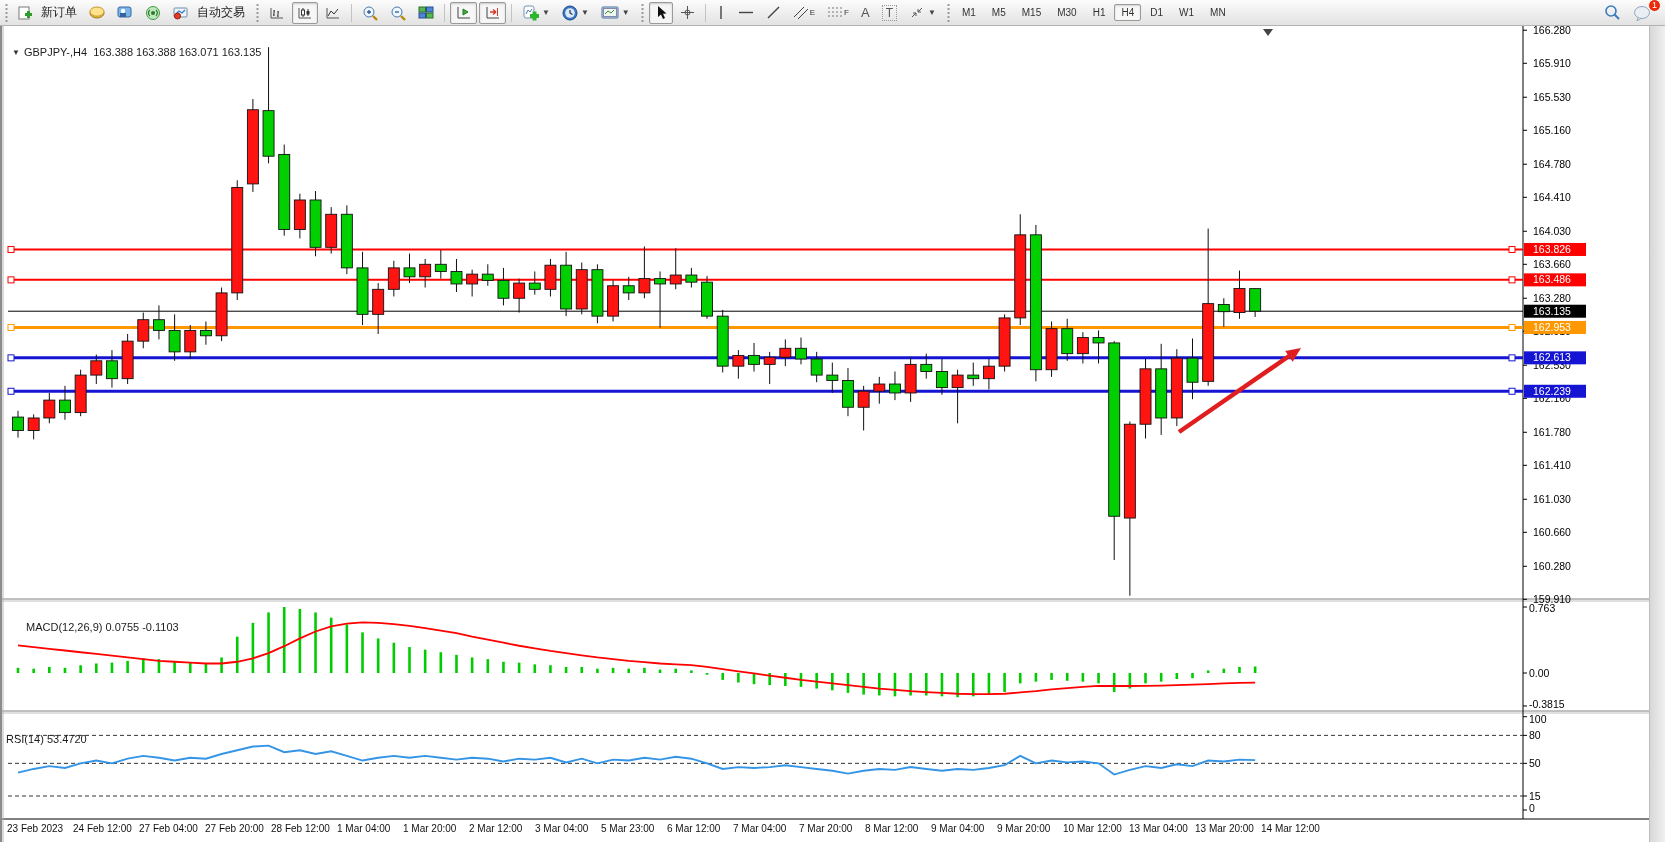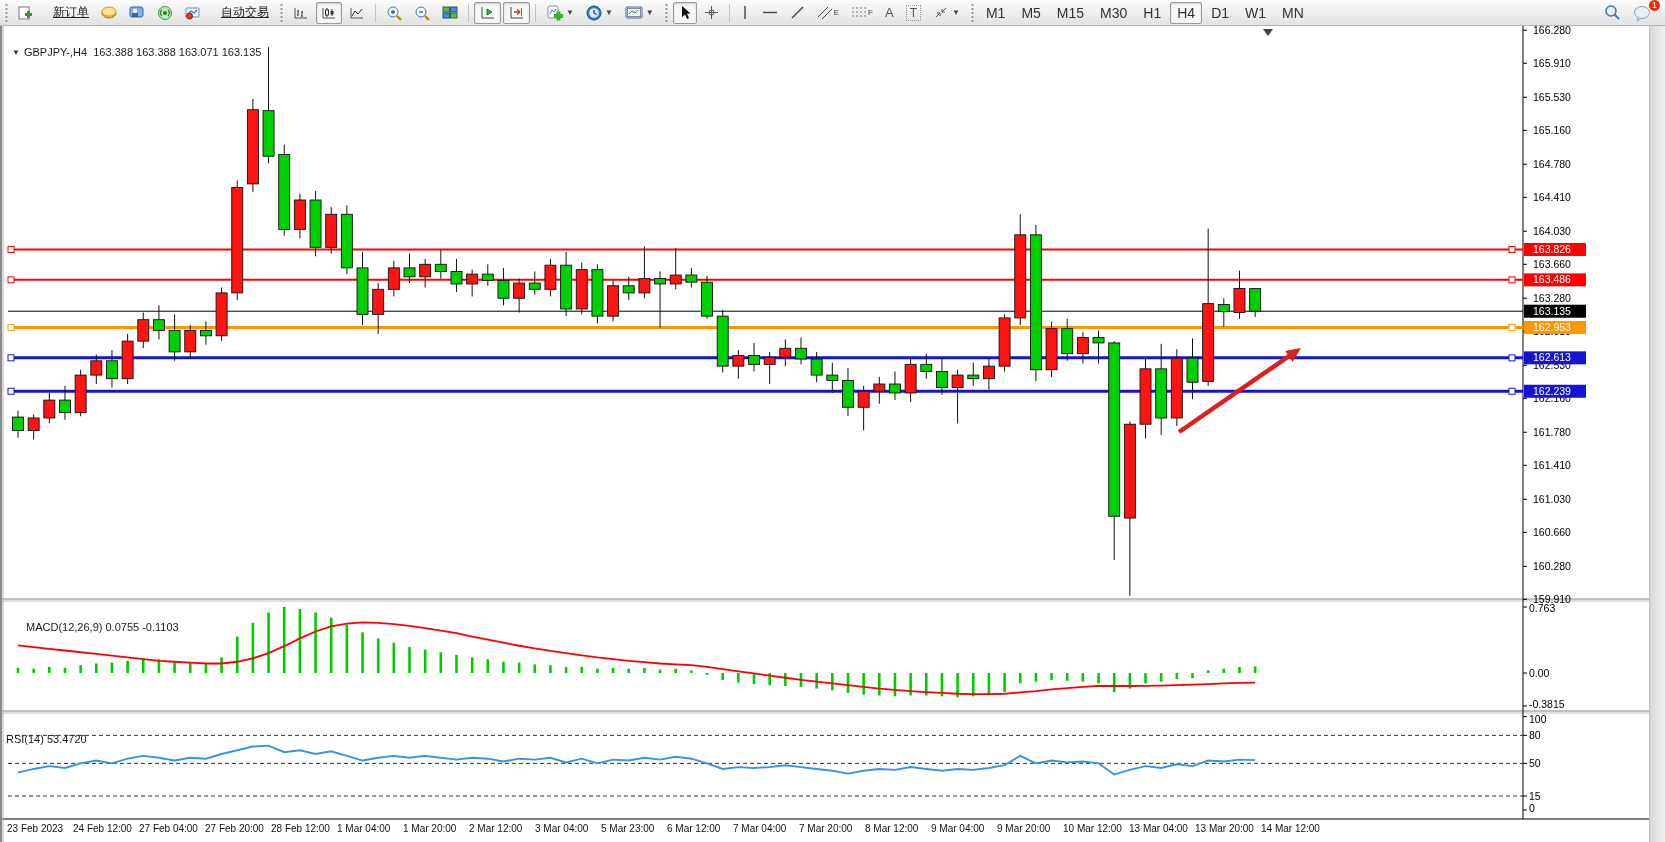--- a/index.html
+++ b/index.html
@@ -12,24 +12,24 @@
     border-bottom:1px solid #b3b3b3; display:flex; align-items:center;
     font-size:12px; color:#222; }
   .grip { width:5px; height:18px; margin:0 3px 0 4px;
     background-image:radial-gradient(circle, #9a9a9a 1px, transparent 1.2px);
     background-size:4px 4px; background-position:center; }
   .tbtn { height:22px; display:flex; align-items:center; padding:0 4px;
     border:1px solid transparent; border-radius:2px; margin:0 1px; cursor:default; }
   .tbtn.pressed { border:1px solid #9a9a9a; background:#f6f6f6;
     box-shadow:inset 0 1px 2px rgba(0,0,0,.18); }
   .tbtn svg { display:block; }
-  .tlabel { margin-left:20px; white-space:nowrap;text-decoration:underline; }
+  .tlabel { margin-left:8px; white-space:nowrap; }
   .sep { width:1px; height:18px; background:#c3c3c3; margin:0 4px; }
   .ddarrow { font-size:8px; color:#444; margin-left:3px; }
-  .tf { font-size:14px; color:#333; padding:2px 6px; border:1px solid transparent;
+  .tf { font-size:10px; color:#333; padding:2px 6px; border:1px solid transparent;
     border-radius:2px; margin:0 1px; }
   .tf.active { border:1px solid #9a9a9a; background:#f8f8f6;
     box-shadow:inset 0 1px 2px rgba(0,0,0,.15);text-align:center; }
   #tb-right { margin-left:auto; display:flex; align-items:center; padding-right:8px; }
   #chat-badge { position:absolute; top:-4px; right:-6px; background:#e82c0c;
     color:#fff; border-radius:50%; width:13px; height:13px; font-size:9px;
     display:flex; align-items:center; justify-content:center; border:1px solid #fff; }
 
   
   #chartwin { position:absolute; left:0; top:26px; width:1665px; height:816px;

